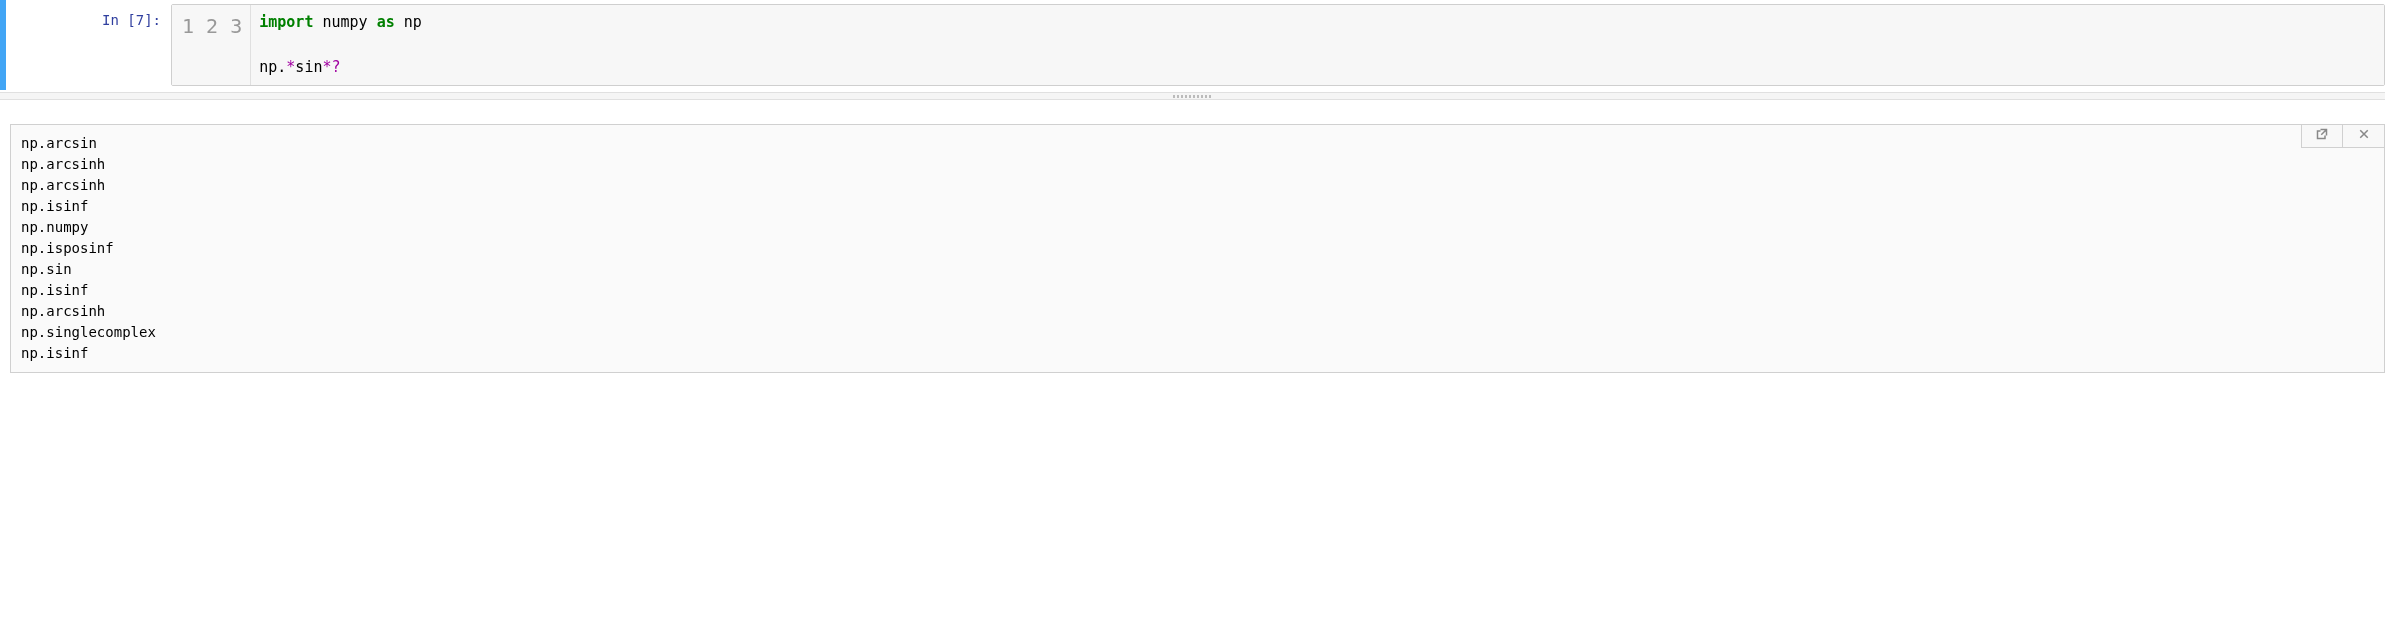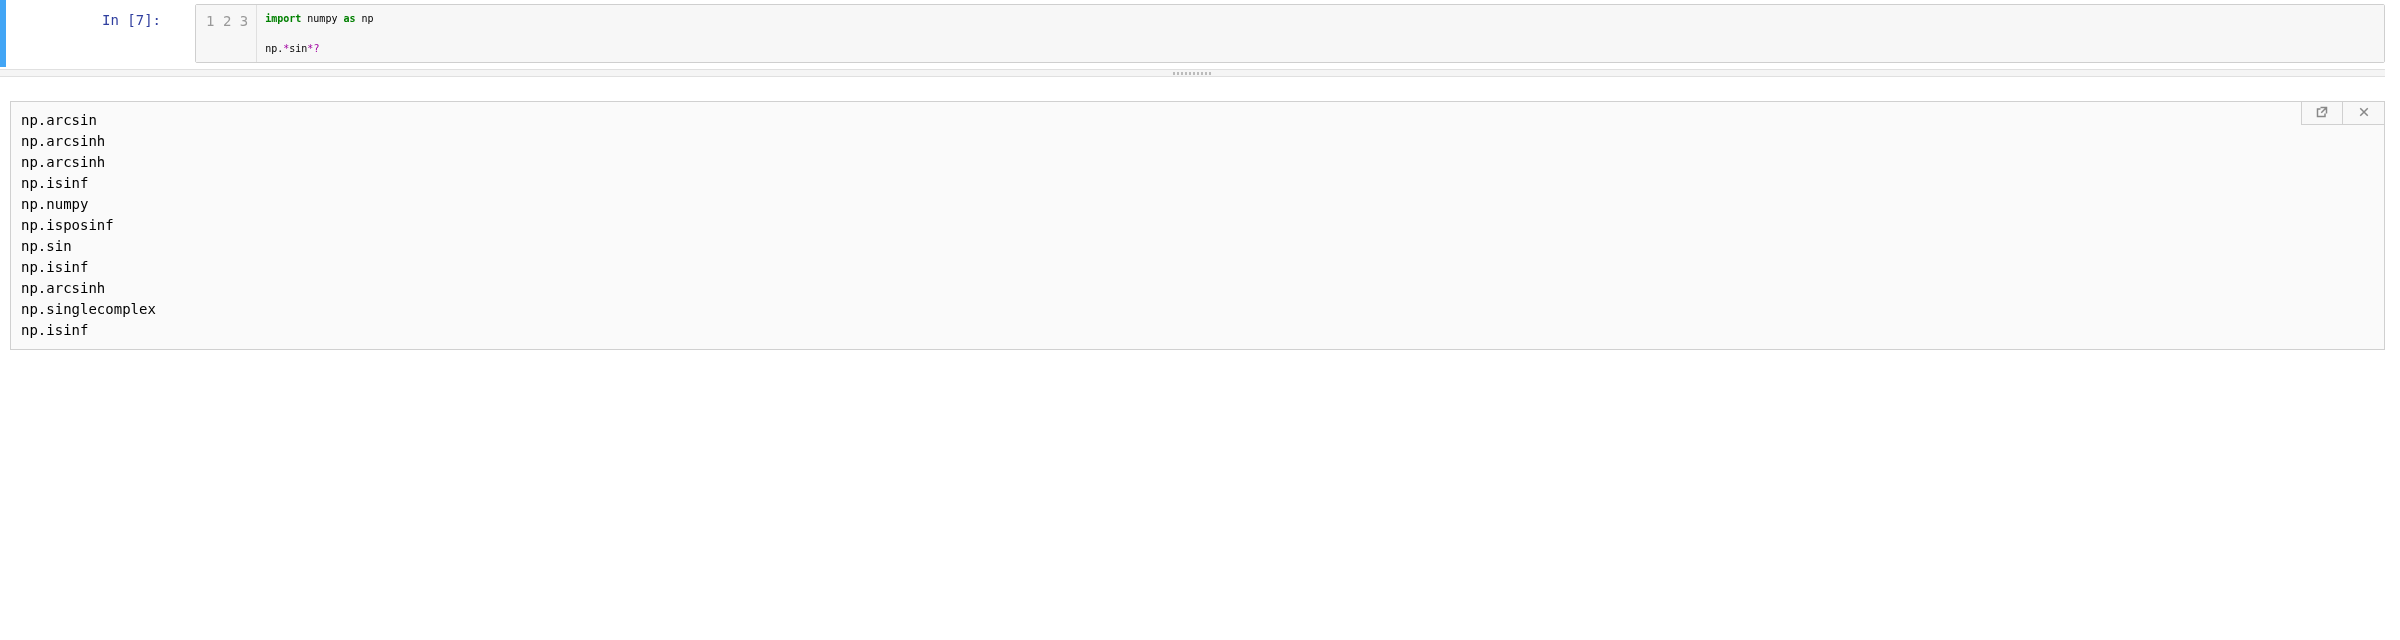--- a/index.html
+++ b/index.html
@@ -9,21 +9,20 @@
     font-size: 14px;
   }
   .notebook-container {
     width: 100%;
   }
   .cell-wrapper {
     display: flex;
     border-left: 6px solid #42A5F5;
     padding: 4px 0;
     margin-bottom: 2px;
-    gap: 24px;
   }
   .prompt-area {
     width: 165px;
     flex-shrink: 0;
     text-align: right;
     padding-right: 10px;
     font-family: "Menlo", "Consolas", monospace;
     font-size: 14px;
     color: #303F9F;
     padding-top: 8px;
@@ -35,29 +34,29 @@
     background: #f7f7f7;
     display: flex;
     margin-right: 15px;
   }
   .gutter {
     background: #f7f7f7;
     border-right: 1px solid #e0e0e0;
     padding: 6px 8px 6px 10px;
     text-align: right;
     font-family: "Menlo", "Consolas", monospace;
-    font-size: 14px;
+    font-size: 20px;
     color: #999;
     line-height: 1.5;
     user-select: none;
   }
   .code-content {
     padding: 6px 8px;
     font-family: "Menlo", "Consolas", monospace;
-    font-size: 10px;
+    font-size: 15px;
     line-height: 1.5;
     white-space: pre;
     flex: 1;
     background: #f7f7f7;
   }
   .tok-keyword { color: #008000; font-weight: bold; }
   .tok-plain { color: #000; }
   .tok-star { color: #a000a0; }
   .tok-question { color: #a000a0; }
 

